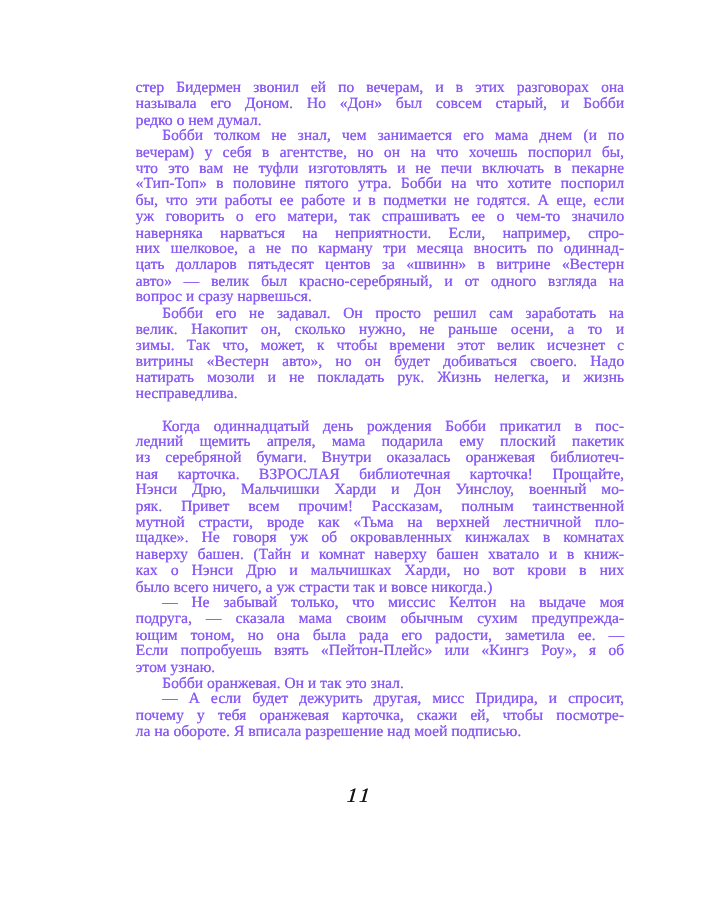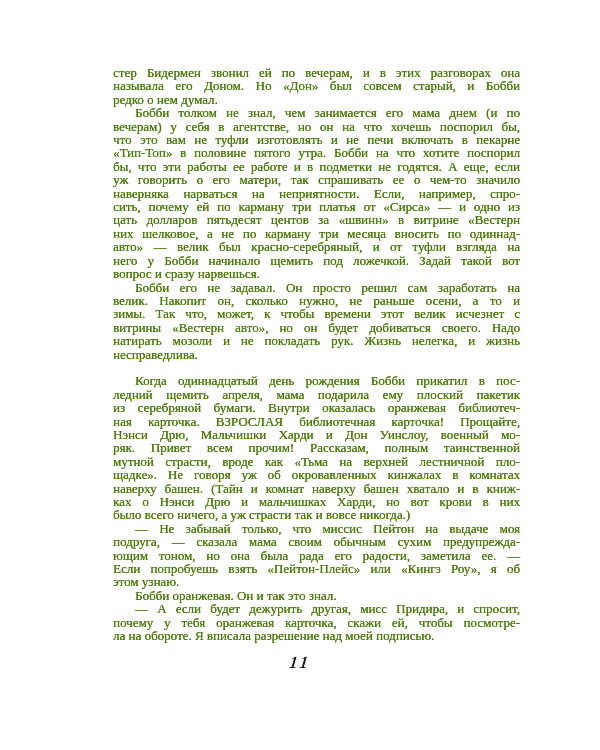--- a/index.html
+++ b/index.html
@@ -19,21 +19,21 @@
     left: 0; top: 0;
     width: 600px;
     height: 750px;
     background: #ffffff;
   }
   .text-block {
     position: absolute;
     left: 113px;
     top: 66px;
     width: 407px;
-    color: #4d7c0f;
+    color: #8b5cf6;
     font-size: 13px;
     line-height: 13.4px;
     text-shadow: 0.2px 0 0 currentColor; 
   }
   .para {
     margin: 0;
     padding: 0;
   }
   .para.section-break {
     margin-top: 13.4px;
@@ -74,25 +74,23 @@
         <div class="line last">редко о нем думал.</div>
       </div>
       <div class="para">
         <div class="line first-indent">Бобби толком не знал, чем занимается его мама днем (и по</div>
         <div class="line">вечерам) у себя в агентстве, но он на что хочешь поспорил бы,</div>
         <div class="line">что это вам не туфли изготовлять и не печи включать в пекарне</div>
         <div class="line">«Тип-Топ» в половине пятого утра. Бобби на что хотите поспорил</div>
         <div class="line">бы, что эти работы ее работе и в подметки не годятся. А еще, если</div>
         <div class="line">уж говорить о его матери, так спрашивать ее о чем-то значило</div>
         <div class="line">наверняка нарваться на неприятности. Если, например, спро-</div>
-        <div class="line">сить, почему ей по карману три платья от «Сирса» — и одно из</div>
+        <div class="line">них шелковое, а не по карману три месяца вносить по одиннад-</div>
         <div class="line">цать долларов пятьдесят центов за «швинн» в витрине «Вестерн</div>
-        <div class="line">них шелковое, а не по карману три месяца вносить по одиннад-</div>
-        <div class="line">авто» — велик был красно-серебряный, и от туфли взгляда на</div>
-        <div class="line">него у Бобби начинало щемить под ложечкой. Задай такой вот</div>
+        <div class="line">авто» — велик был красно-серебряный, и от одного взгляда на</div>
         <div class="line last">вопрос и сразу нарвешься.</div>
       </div>
       <div class="para">
         <div class="line first-indent">Бобби его не задавал. Он просто решил сам заработать на</div>
         <div class="line">велик. Накопит он, сколько нужно, не раньше осени, а то и</div>
         <div class="line">зимы. Так что, может, к чтобы времени этот велик исчезнет с</div>
         <div class="line">витрины «Вестерн авто», но он будет добиваться своего. Надо</div>
         <div class="line">натирать мозоли и не покладать рук. Жизнь нелегка, и жизнь</div>
         <div class="line last">несправедлива.</div>
       </div>
@@ -103,21 +101,21 @@
         <div class="line">ная карточка. ВЗРОСЛАЯ библиотечная карточка! Прощайте,</div>
         <div class="line">Нэнси Дрю, Мальчишки Харди и Дон Уинслоу, военный мо-</div>
         <div class="line">ряк. Привет всем прочим! Рассказам, полным таинственной</div>
         <div class="line">мутной страсти, вроде как «Тьма на верхней лестничной пло-</div>
         <div class="line">щадке». Не говоря уж об окровавленных кинжалах в комнатах</div>
         <div class="line">наверху башен. (Тайн и комнат наверху башен хватало и в книж-</div>
         <div class="line">ках о Нэнси Дрю и мальчишках Харди, но вот крови в них</div>
         <div class="line last">было всего ничего, а уж страсти так и вовсе никогда.)</div>
       </div>
       <div class="para">
-        <div class="line first-indent">— Не забывай только, что миссис Пейтон на выдаче моя</div>
+        <div class="line first-indent">— Не забывай только, что миссис Келтон на выдаче моя</div>
         <div class="line">подруга, — сказала мама своим обычным сухим предупрежда-</div>
         <div class="line">ющим тоном, но она была рада его радости, заметила ее. —</div>
         <div class="line">Если попробуешь взять «Пейтон-Плейс» или «Кингз Роу», я об</div>
         <div class="line last">этом узнаю.</div>
       </div>
       <div class="para">
         <div class="line last first-indent">Бобби оранжевая. Он и так это знал.</div>
       </div>
       <div class="para">
         <div class="line first-indent">— А если будет дежурить другая, мисс Придира, и спросит,</div>

